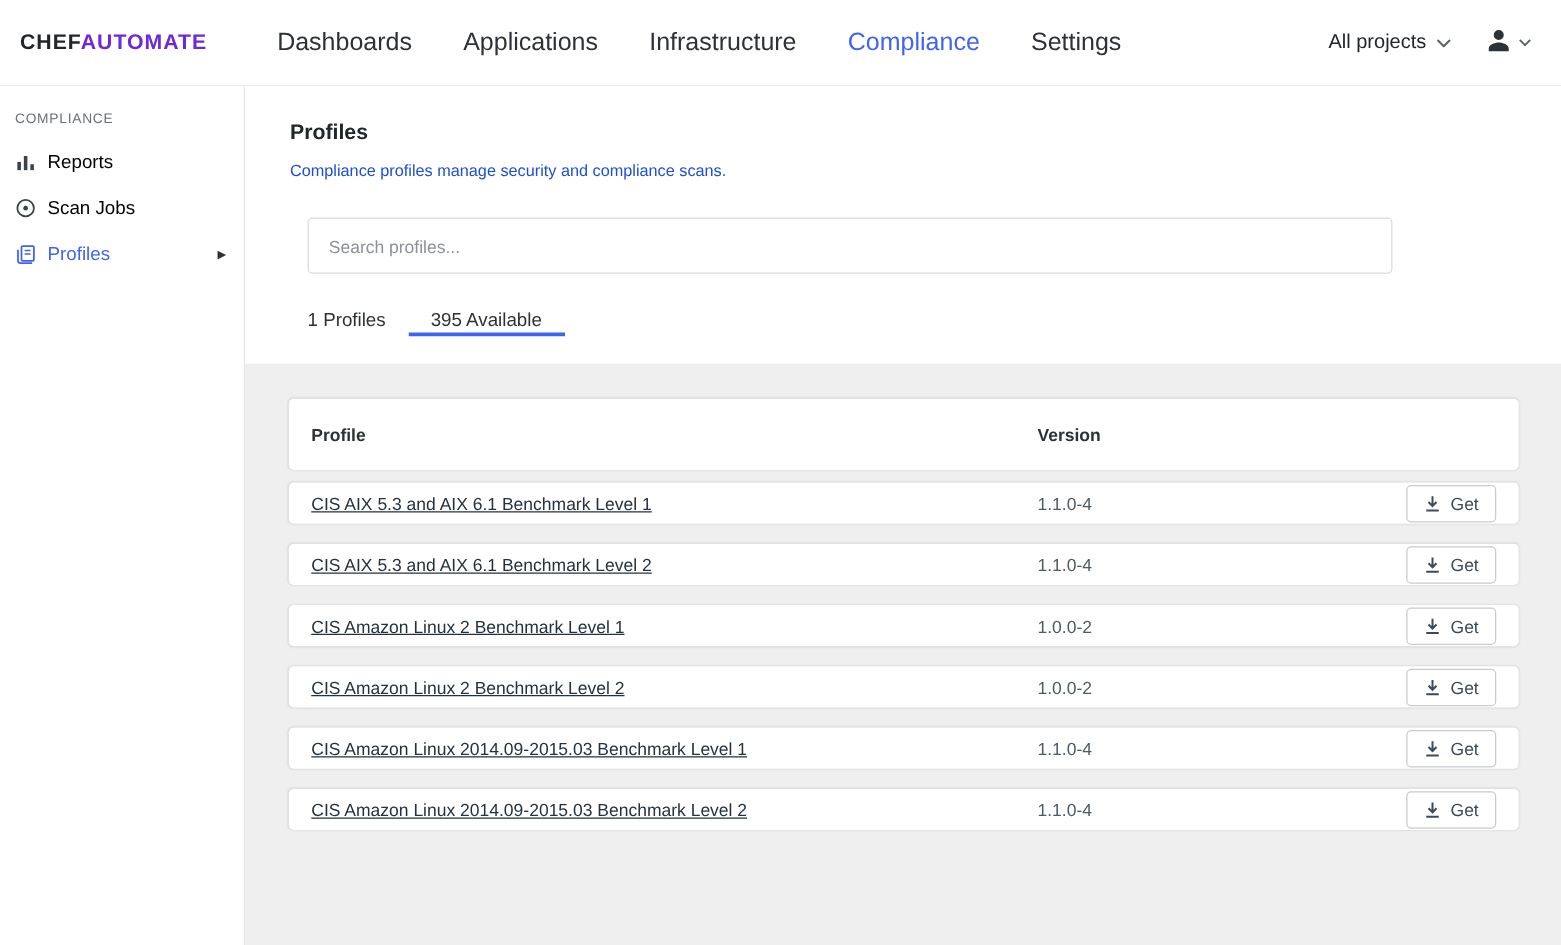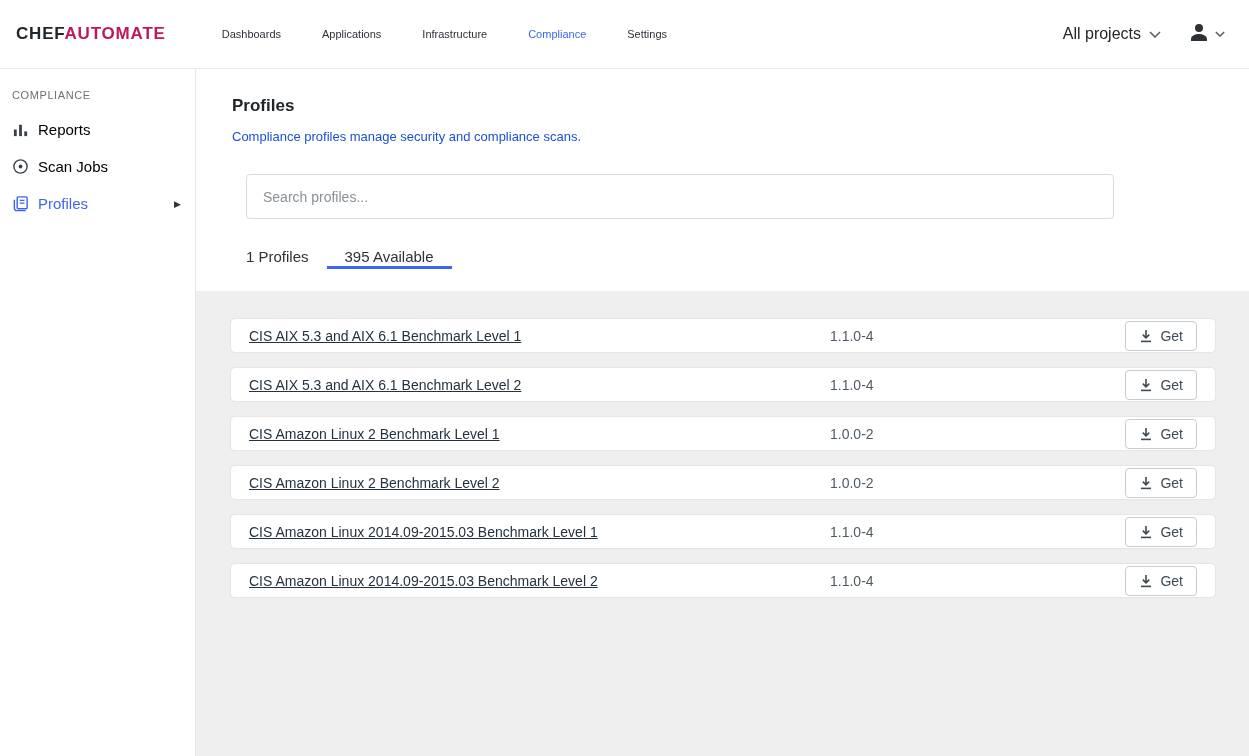--- a/index.html
+++ b/index.html
@@ -14,25 +14,25 @@
   .header {
     height: 69px;
     display: flex;
     align-items: center;
     padding: 0 24px 0 16px;
     background: #fff;
     border-bottom: 1px solid #ececec;
   }
   .logo { font-size: 17px; font-weight: 800; letter-spacing: 0.8px; white-space: nowrap; }
   .logo .chef { color: #21262b; }
-  .logo .automate { color: #be185d; }
+  .logo .automate { color: #6d28d9; }
   .top-nav { display: flex; gap: 41px; margin-left: 56px; }
   .top-nav a {
     text-decoration: none;
-    font-size: 11px;
+    font-size: 20px;
     color: #2d3138;
     cursor: pointer;
   }
   .top-nav a.active { color: #3f64f2; }
   .header-right { margin-left: auto; display: flex; align-items: center; gap: 26px; }
   .projects-select {
     display: flex; align-items: center; gap: 8px;
     font-size: 16px; color: #21262b; cursor: pointer;
   }
   .chev { color: #58606a; display: inline-flex; }
@@ -208,20 +208,25 @@
       <div class="search-wrap">
         <input class="search-input" type="text" placeholder="Search profiles..." style="">
       </div>
       <div class="tabs">
         <button class="tab">1 Profiles</button>
         <button class="tab active">395 Available</button>
       </div>
     </div>
 
     <div class="content-body">
+      <div class="t-head">
+        <div class="col-profile">Profile</div>
+        <div class="col-version">Version</div>
+        <div class="col-action"></div>
+      </div>
       <div id="table-rows">
   <div class="t-row">
     <div class="col-profile">
       <a href="#" class="profile-link">CIS AIX 5.3 and AIX 6.1 Benchmark Level 1</a>
     </div>
     <div class="col-version">1.1.0-4</div>
     <div class="col-action">
       <button class="get-btn">
         <span class="dl-icon">
           <svg width="14" height="14" viewBox="0 0 14 14">

